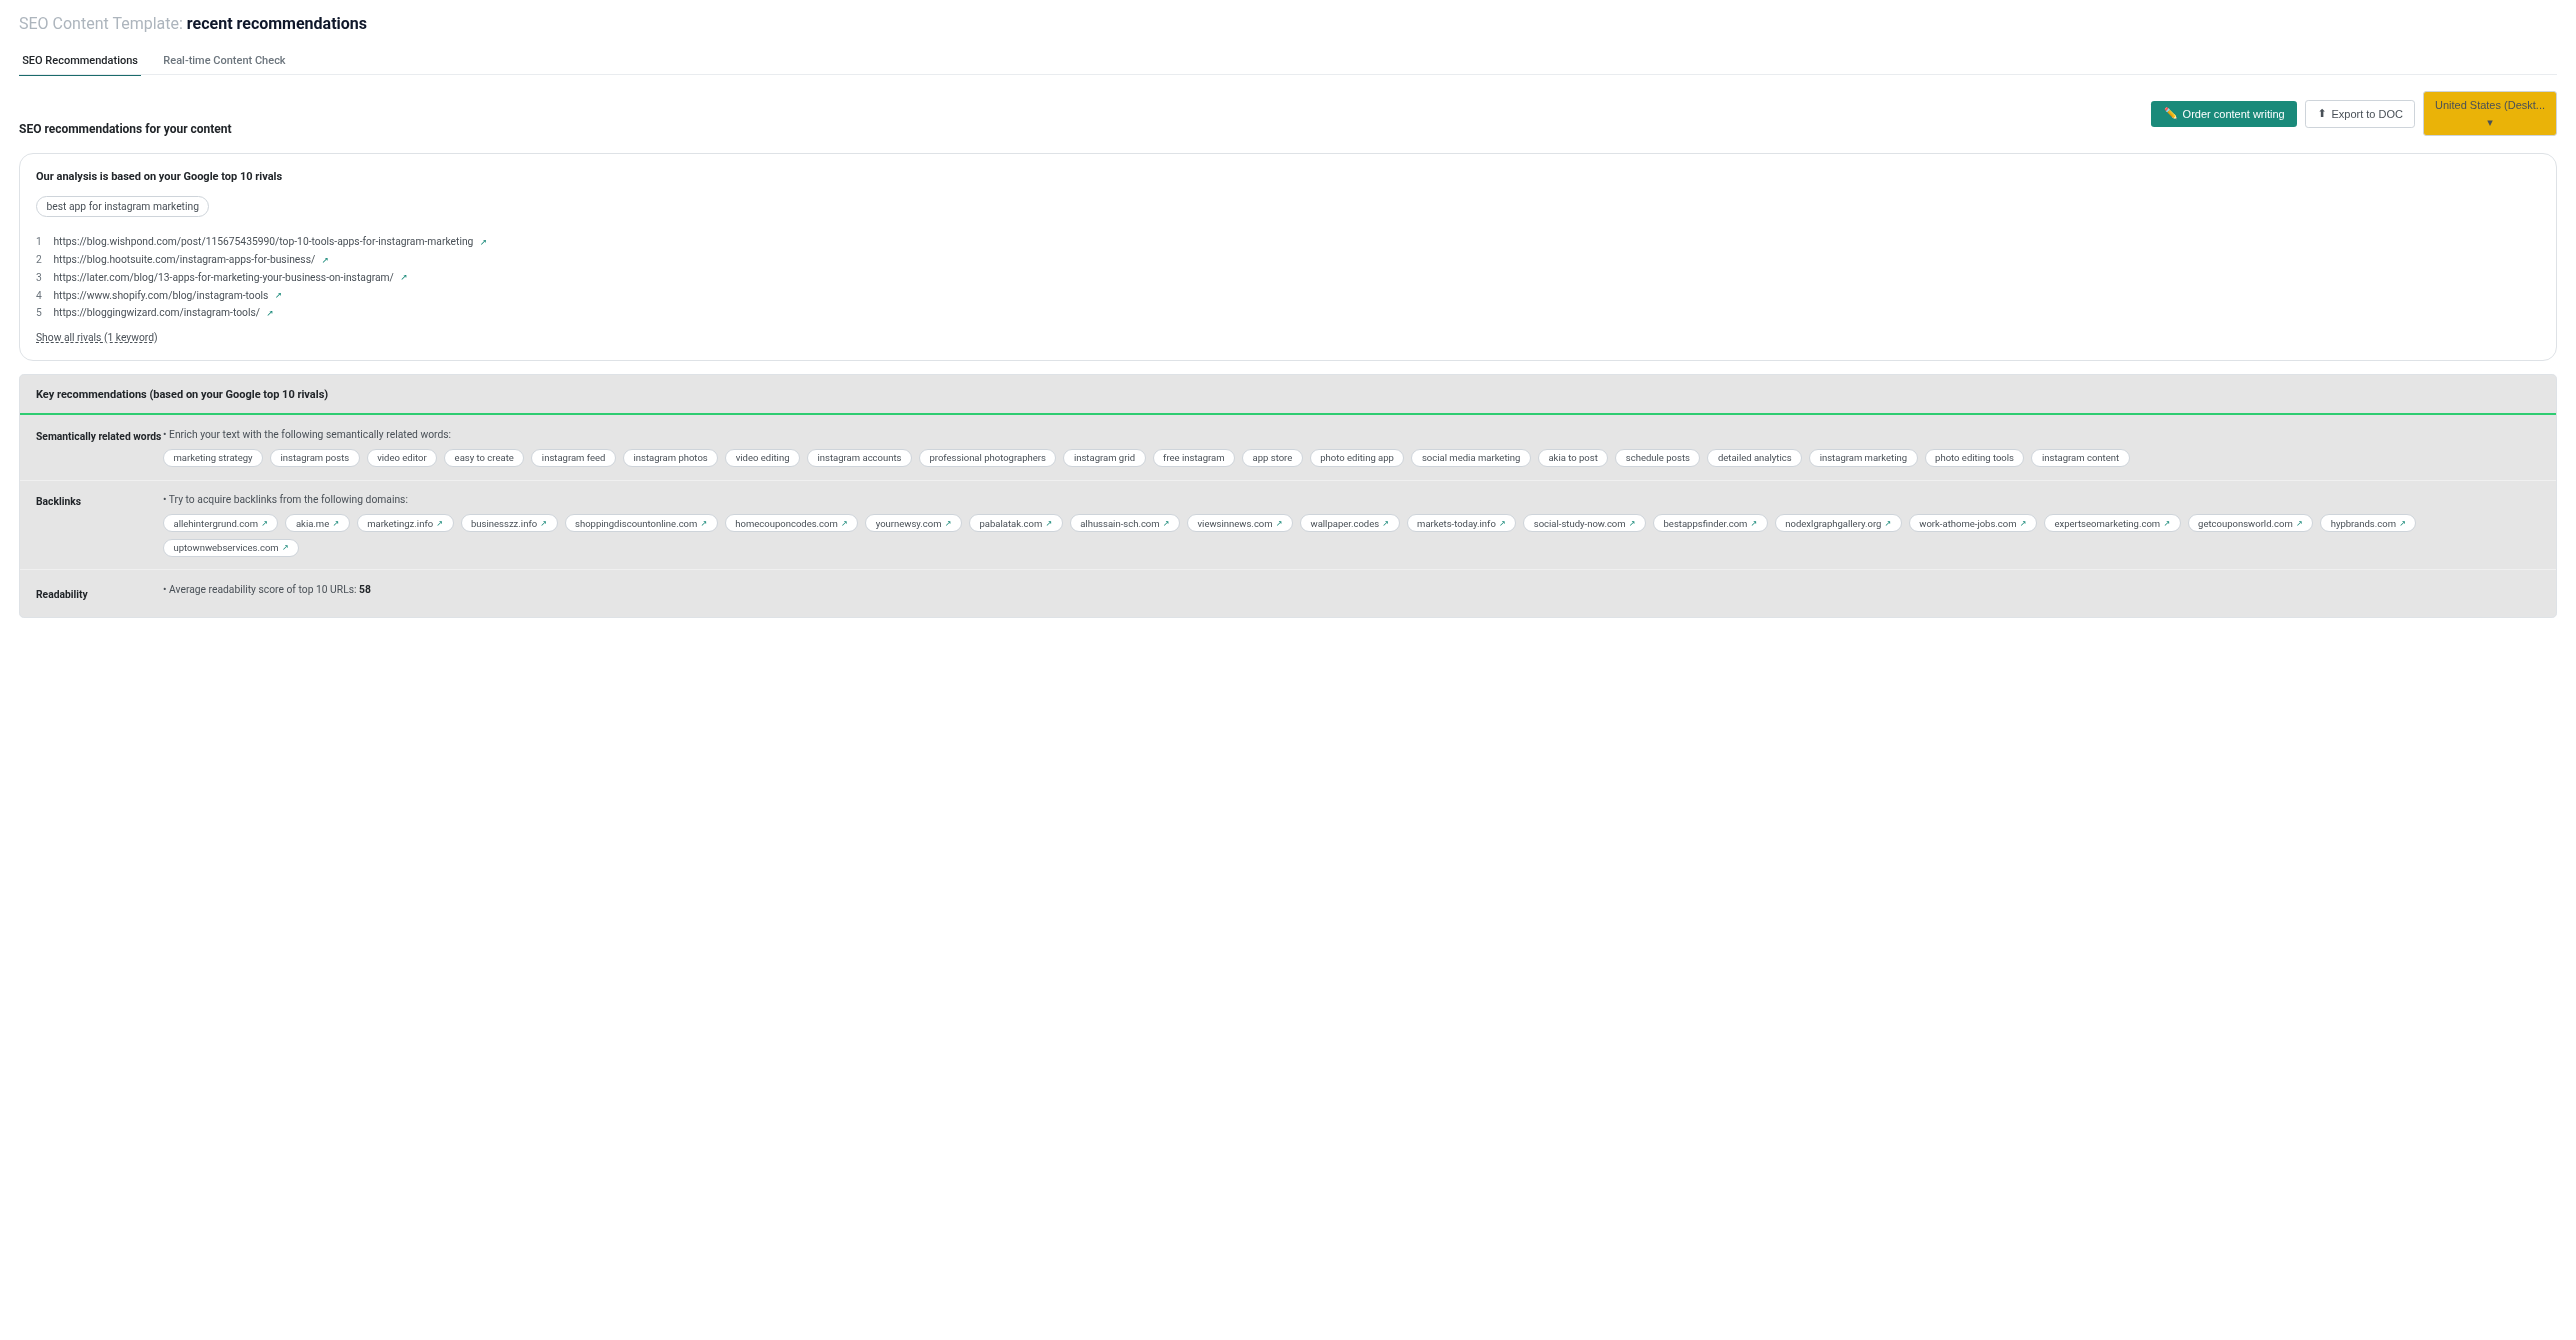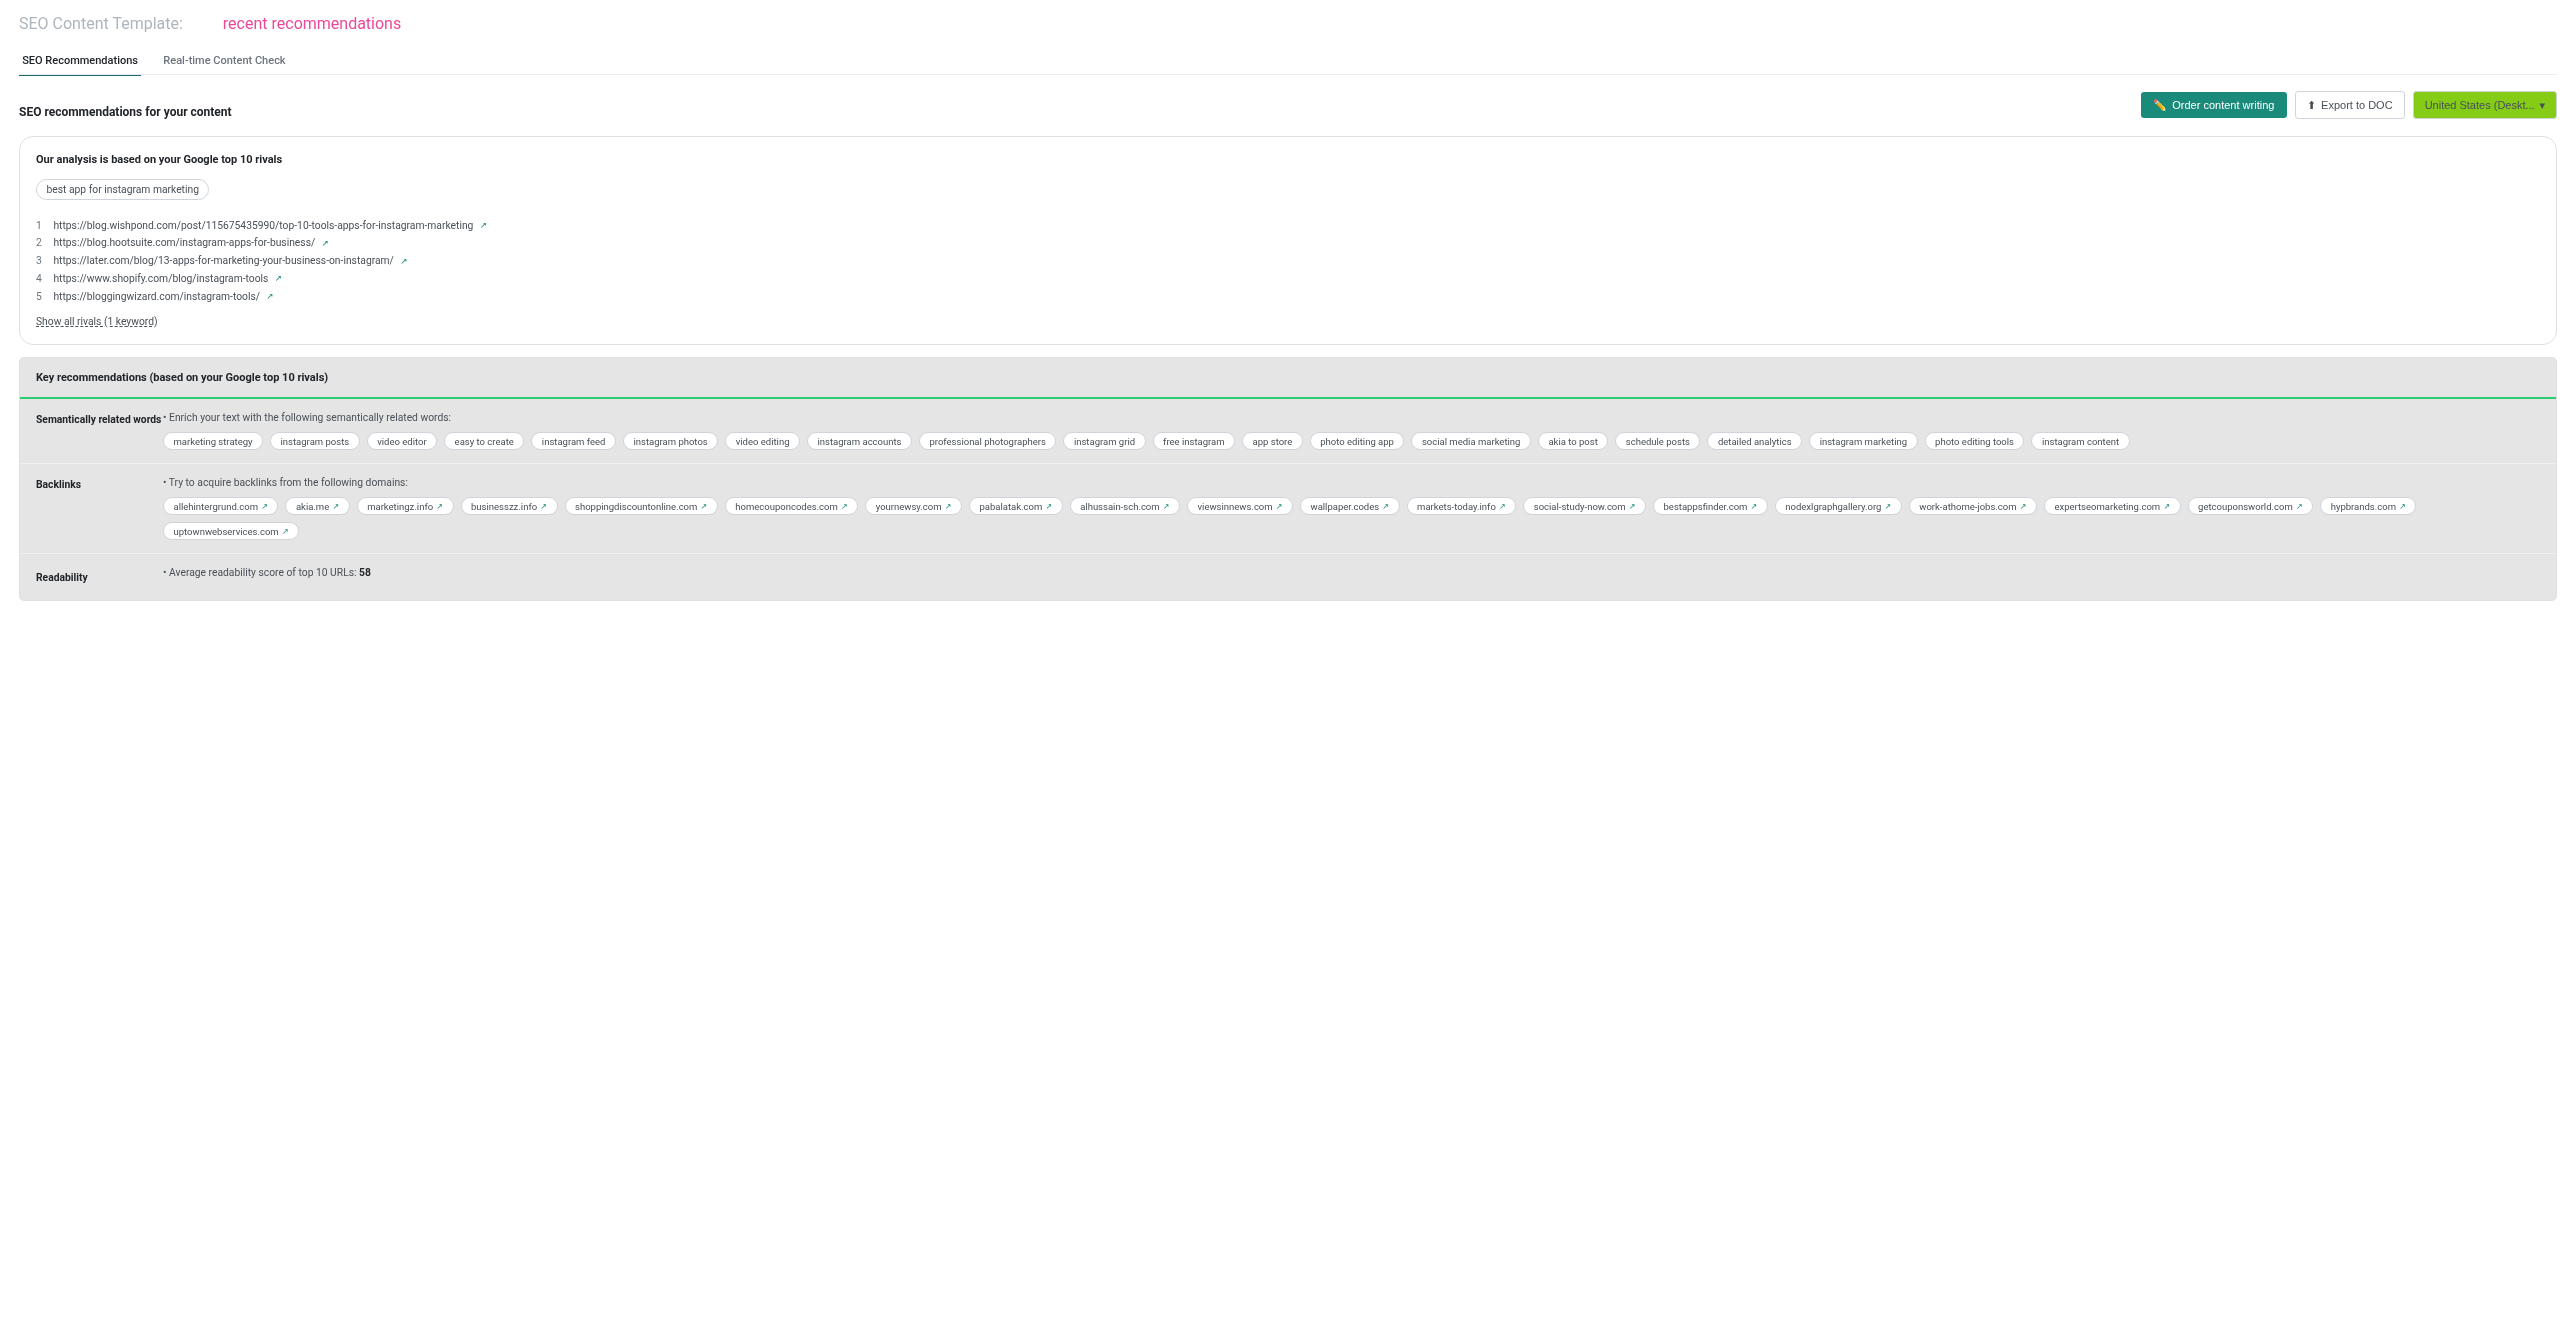--- a/index.html
+++ b/index.html
@@ -84,30 +84,31 @@
       border: 0.8px solid #ced4da;
       border-radius: 3.2px;
       padding: 6.4px 11px;
       font-size: 11px;
       cursor: pointer;
       display: flex;
       align-items: center;
       gap: 4.8px;
     }
     .btn-dropdown {
-      background: #84cc16;
+      background: #eab308;
       color: #495057;
       border: 0.8px solid #ced4da;
       border-radius: 3.2px;
       padding: 6.4px 11px;
       font-size: 11px;
       cursor: pointer;
       display: flex;
       align-items: center;
       gap: 4.8px;
+      flex-direction: column;
     }
     .card {
       background: #fff;
       border: 0.8px solid #dee2e6;
       border-radius: 14px;
       padding: 16px;
       margin-bottom: 12.7px;
     }
     .card-title {
       font-size: 11px;
@@ -220,21 +221,21 @@
       color: #212529;
     }
   </style>
 </head>
 <body>
 
 <div class="page-wrapper">
   <div class="page-header">
     <h1 class="page-title">
       <span>SEO Content Template:</span>
-      <span style="color:#ec4899; font-weight:400;margin-left:36px;">recent recommendations</span>
+      <span style="color:#0f172a; font-weight:700;">recent recommendations</span>
     </h1>
     <div class="tabs">
       <div class="tab active">SEO Recommendations</div>
       <div class="tab">Real-time Content Check</div>
     </div>
   </div>
 
   <div class="content-area">
 
     <div class="section-header-row">

